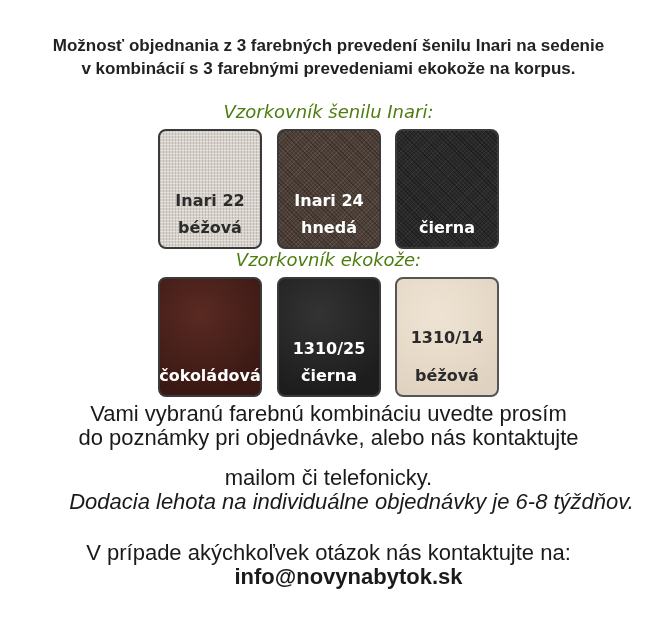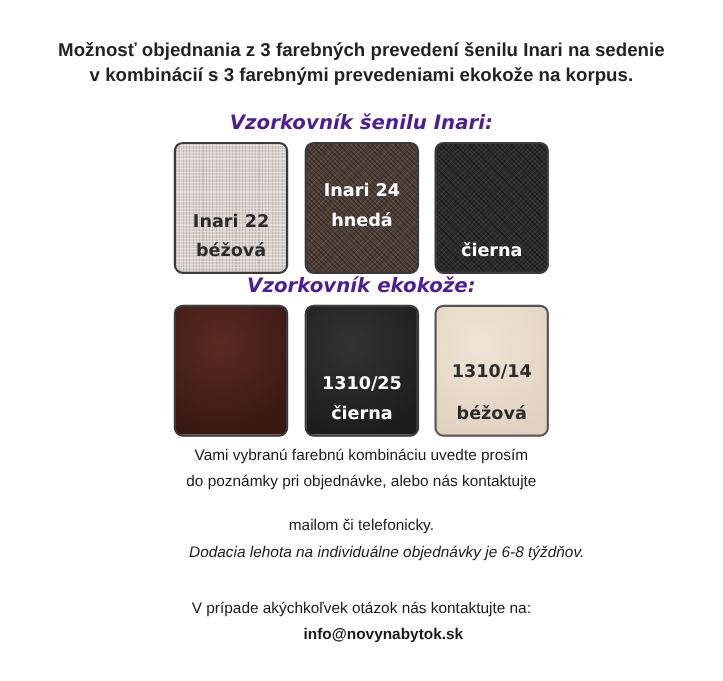--- a/index.html
+++ b/index.html
@@ -1,40 +1,40 @@
 <!DOCTYPE html>
 <html><head>
 <meta charset="utf-8">
 <style>
   html, body { margin:0; padding:0; background:#ffffff; }
   body { width:657px; height:619px; position:relative; overflow:hidden; color:#222; }
   .heading { position:absolute; left:0; width:657px; text-align:center;
     font-family:"Liberation Sans", sans-serif; font-weight:bold; font-size:17px; line-height:25px; color:#222; }
   .section-title { position:absolute; left:0; width:657px; text-align:center;
-    font-family:"DejaVu Sans", sans-serif; font-style:italic; font-weight:bold; font-size:18px; color:#4c1d95; }
+    font-family:"DejaVu Sans", sans-serif; font-style:italic; font-weight:normal; font-size:18px; color:#4d7c0f; }
   .swatch { position:absolute; width:104px; height:120px; border-radius:8px; border:2px solid #3a3a3a;
     box-sizing:border-box; display:flex; flex-direction:column; justify-content:flex-end; align-items:center;
     padding-bottom:6px; font-family:"DejaVu Sans", sans-serif; font-weight:bold; font-size:16px; line-height:27px; overflow:hidden; }
   .swatch span { display:block; white-space:nowrap; }
   .s-light { color:#2b2b2b; }
   .s-dark { color:#ffffff; }
   .tex-fabric-light { background-color:#d8d2cc;
     background-image: repeating-linear-gradient(0deg, rgba(255,255,255,0.35) 0 1px, transparent 1px 3px),
                       repeating-linear-gradient(90deg, rgba(120,110,100,0.25) 0 1px, transparent 1px 3px); }
   .tex-fabric-brown { background-color:#4e4037;
     background-image: repeating-linear-gradient(45deg, rgba(0,0,0,0.25) 0 1px, transparent 1px 3px),
-                      repeating-linear-gradient(-45deg, rgba(255,255,255,0.08) 0 1px, transparent 1px 3px); justify-content: center; }
+                      repeating-linear-gradient(-45deg, rgba(255,255,255,0.08) 0 1px, transparent 1px 3px); }
   .tex-fabric-black { background-color:#2a2a2a;
     background-image: repeating-linear-gradient(45deg, rgba(0,0,0,0.3) 0 1px, transparent 1px 3px),
                       repeating-linear-gradient(-45deg, rgba(255,255,255,0.05) 0 1px, transparent 1px 3px); }
   .tex-leather-choc { background:radial-gradient(circle at 40% 30%, #5a2a22, #3a1814 80%); }
   .tex-leather-black { background:radial-gradient(circle at 40% 30%, #333, #1d1d1d 80%); }
   .tex-leather-beige { background:radial-gradient(circle at 40% 30%, #efe4d4, #e0d2c0 85%); border-color:#555;gap:11px; }
   .para { position:absolute; left:0; width:657px; text-align:center;
-    font-family:"Liberation Sans", sans-serif; font-size:14px; line-height:23px; color:#1a1a1a; }
+    font-family:"Liberation Sans", sans-serif; font-size:22px; line-height:23px; color:#1a1a1a; }
   .italic { font-style:italic;padding-left:23px; }
   .email { font-weight:bold; }
 </style>
 </head>
 <body>
 
 <div>
   <div class="heading" style="top:33px;text-align:center;">Možnosť objednania z 3 farebných prevedení šenilu Inari na sedenie</div>
   <div class="heading" style="top:56px;">v kombinácií s 3 farebnými prevedeniami ekokože na korpus.</div>
 </div>
@@ -49,20 +49,21 @@
   <span>Inari 24</span>
   <span>hnedá</span>
 </div>
 <div class="swatch tex-fabric-black s-dark" style="left:395px; top:129px;">
   <span>čierna</span>
 </div>
 
 <div class="section-title" style="top:249px;">Vzorkovník ekokože:</div>
 
 <div class="swatch tex-leather-choc s-dark" style="left:158px; top:277px;">
+  <span>čokoládová</span>
 </div>
 <div class="swatch tex-leather-black s-dark" style="left:277px; top:277px;">
   <span>1310/25</span>
   <span>čierna</span>
 </div>
 <div class="swatch tex-leather-beige s-light" style="left:395px; top:277px;">
   <span>1310/14</span>
   <span>béžová</span>
 </div>
 

